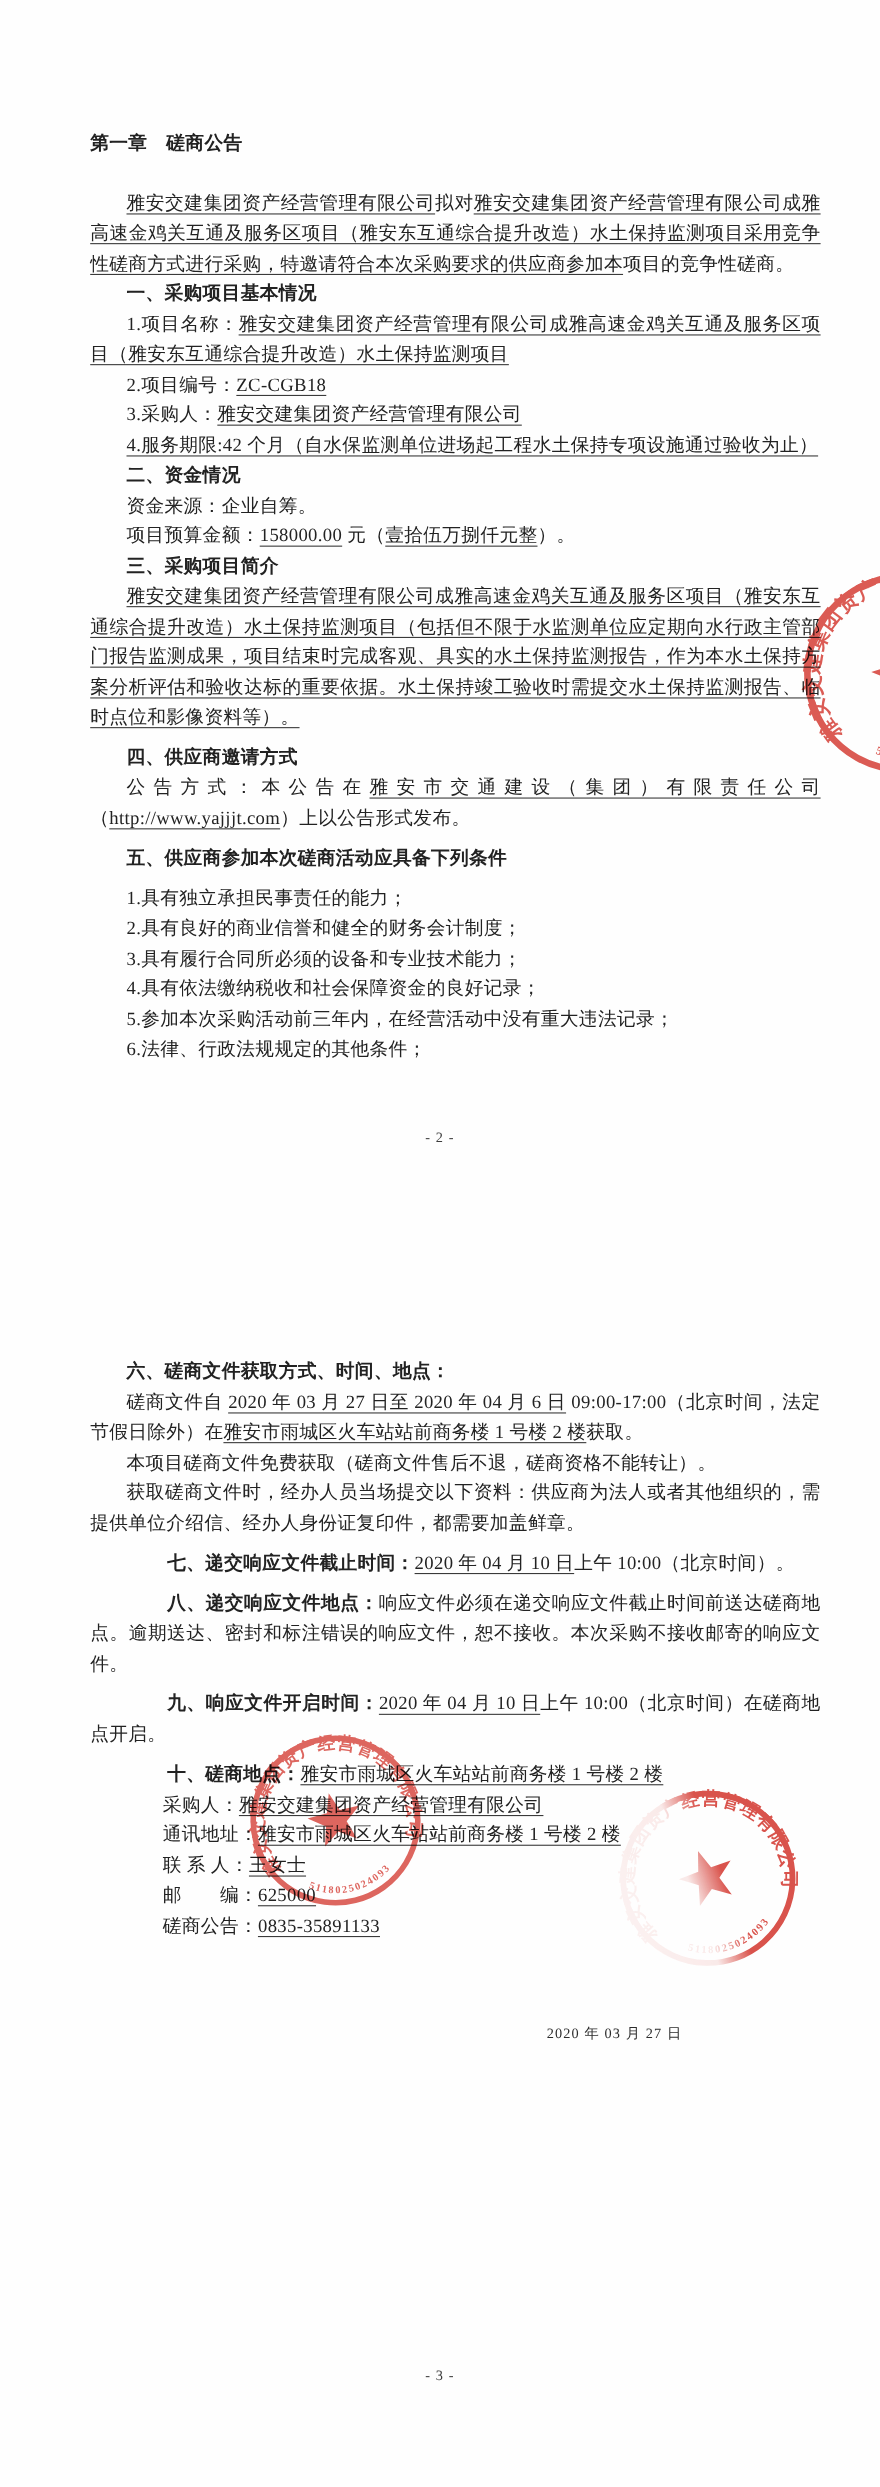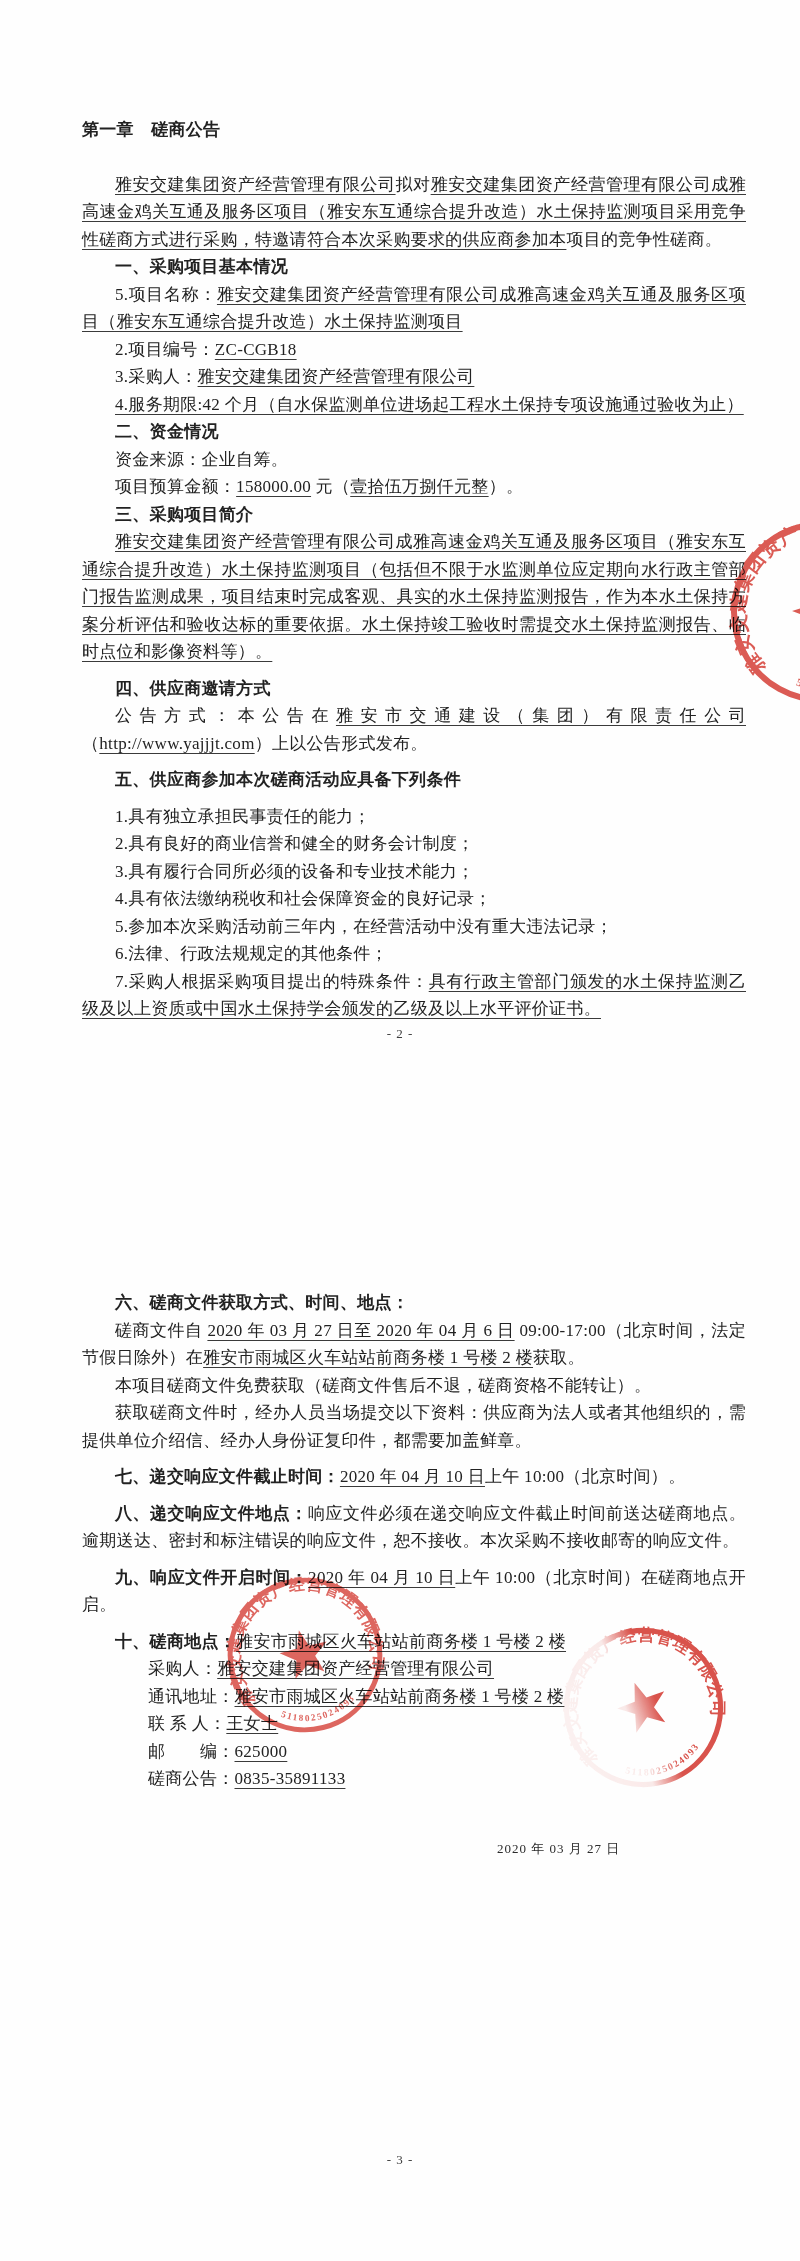--- a/index.html
+++ b/index.html
@@ -10,21 +10,21 @@
     overflow:hidden;
     font-family:"Liberation Serif","DejaVu Serif",serif;
     color:#222222;
   }
   .content{
     position:absolute;
     left:82px;
     width:664px;
   }
   #page1-content{top:116px;}
-  #page2-content{top:1289px;}
+  #page2-content{top:1233px;}
   .content p{
     margin:0;
     font-size:17px;
     line-height:27.5px;
     text-align:justify;
     letter-spacing:0.3px;
   }
   .indent{text-indent:33px;}
   .heading{font-weight:bold;}
   .gap{margin-top:9px !important;}
@@ -37,21 +37,21 @@
     margin-bottom:27px !important;
     text-indent:0;
   }
   .contact{margin-left:66px !important;text-indent:0;}
   .u{
     text-decoration:underline;
     text-decoration-thickness:1px;
     text-underline-offset:4px;
     text-decoration-color:#3a3a3a;
   }
-  .b{font-weight:bold;}
+  .b{font-weight:bold;margin-left:37px;}
   .footer{
     position:absolute;left:0;right:0;
     text-align:center;
     font-size:13px;
     letter-spacing:1px;
     color:#3c3c3c;
     font-family:"Liberation Serif","DejaVu Serif",serif;
   }
   .f2{top:1026px;}
   .f3{top:2152px;}
@@ -85,39 +85,38 @@
   }
 </style>
 </head>
 <body>
 
 <div class="doc">
   <div class="content" id="page1-content">
       <p class="title"><span>第一章　磋商公告</span></p>
       <p class="indent"><span class="u">雅安交建集团资产经营管理有限公司</span><span>拟对</span><span class="u">雅安交建集团资产经营管理有限公司成雅高速金鸡关互通及服务区项目（雅安东互通综合提升改造）水土保持监测项目采用竞争性磋商方式进行采购，特邀请符合本次采购要求的供应商参加本</span><span>项目的竞争性磋商。</span></p>
       <p class="indent heading"><span>一、采购项目基本情况</span></p>
-      <p class="indent"><span>5.项目名称：</span><span class="u">雅安交建集团资产经营管理有限公司成雅高速金鸡关互通及服务区项目（雅安东互通综合提升改造）水土保持监测项目</span></p>
+      <p class="indent"><span>1.项目名称：</span><span class="u">雅安交建集团资产经营管理有限公司成雅高速金鸡关互通及服务区项目（雅安东互通综合提升改造）水土保持监测项目</span></p>
       <p class="indent"><span>2.项目编号：</span><span class="u">ZC-CGB18</span></p>
       <p class="indent"><span>3.采购人：</span><span class="u">雅安交建集团资产经营管理有限公司</span></p>
       <p class="indent"><span class="u">4.服务期限:42 个月（自水保监测单位进场起工程水土保持专项设施通过验收为止）</span></p>
       <p class="indent heading"><span>二、资金情况</span></p>
       <p class="indent"><span>资金来源：企业自筹。</span></p>
       <p class="indent"><span>项目预算金额：</span><span class="u">158000.00</span><span> 元（</span><span class="u">壹拾伍万捌仟元整</span><span>）。</span></p>
       <p class="indent heading"><span>三、采购项目简介</span></p>
       <p class="indent"><span class="u">雅安交建集团资产经营管理有限公司成雅高速金鸡关互通及服务区项目（雅安东互通综合提升改造）水土保持监测项目（包括但不限于水监测单位应定期向水行政主管部门报告监测成果，项目结束时完成客观、具实的水土保持监测报告，作为本水土保持方案分析评估和验收达标的重要依据。水土保持竣工验收时需提交水土保持监测报告、临时点位和影像资料等）。</span></p>
       <p class="indent heading gap"><span>四、供应商邀请方式</span></p>
       <p class="indent"><span>公 告 方 式 ： 本 公 告 在 </span><span class="u">雅 安 市 交 通 建 设 （ 集 团 ） 有 限 责 任 公 司</span><span>（</span><span class="u">http://www.yajjjt.com</span><span>）上以公告形式发布。</span></p>
       <p class="indent heading gap"><span>五、供应商参加本次磋商活动应具备下列条件</span></p>
       <p class="indent gap"><span>1.具有独立承担民事责任的能力；</span></p>
       <p class="indent"><span>2.具有良好的商业信誉和健全的财务会计制度；</span></p>
       <p class="indent"><span>3.具有履行合同所必须的设备和专业技术能力；</span></p>
       <p class="indent"><span>4.具有依法缴纳税收和社会保障资金的良好记录；</span></p>
       <p class="indent"><span>5.参加本次采购活动前三年内，在经营活动中没有重大违法记录；</span></p>
       <p class="indent"><span>6.法律、行政法规规定的其他条件；</span></p>
-      <p class="indent"><span>7.采购人根据采购项目提出的特殊条件：</span><span class="u">具有行政主管部门颁发的水土保持监测乙级及以上资质或中国水土保持学会颁发的乙级及以上水平评价证书。</span></p>
     </div>
   <div class="footer f2">- 2 -</div>
 
   <div class="content" id="page2-content">
       <p class="indent heading"><span>六、磋商文件获取方式、时间、地点：</span></p>
       <p class="indent"><span>磋商文件自 </span><span class="u">2020 年 03 月 27 日至 2020 年 04 月 6 日</span><span> 09:00-17:00（北京时间，法定节假日除外）在</span><span class="u">雅安市雨城区火车站站前商务楼 1 号楼 2 楼</span><span>获取。</span></p>
       <p class="indent"><span>本项目磋商文件免费获取（磋商文件售后不退，磋商资格不能转让）。</span></p>
       <p class="indent"><span>获取磋商文件时，经办人员当场提交以下资料：供应商为法人或者其他组织的，需提供单位介绍信、经办人身份证复印件，都需要加盖鲜章。</span></p>
       <p class="indent gap"><span class="b">七、递交响应文件截止时间：</span><span class="u">2020 年 04 月 10 日</span><span>上午 10:00（北京时间）。</span></p>
       <p class="indent gap"><span class="b">八、递交响应文件地点：</span><span>响应文件必须在递交响应文件截止时间前送达磋商地点。逾期送达、密封和标注错误的响应文件，恕不接收。本次采购不接收邮寄的响应文件。</span></p>

